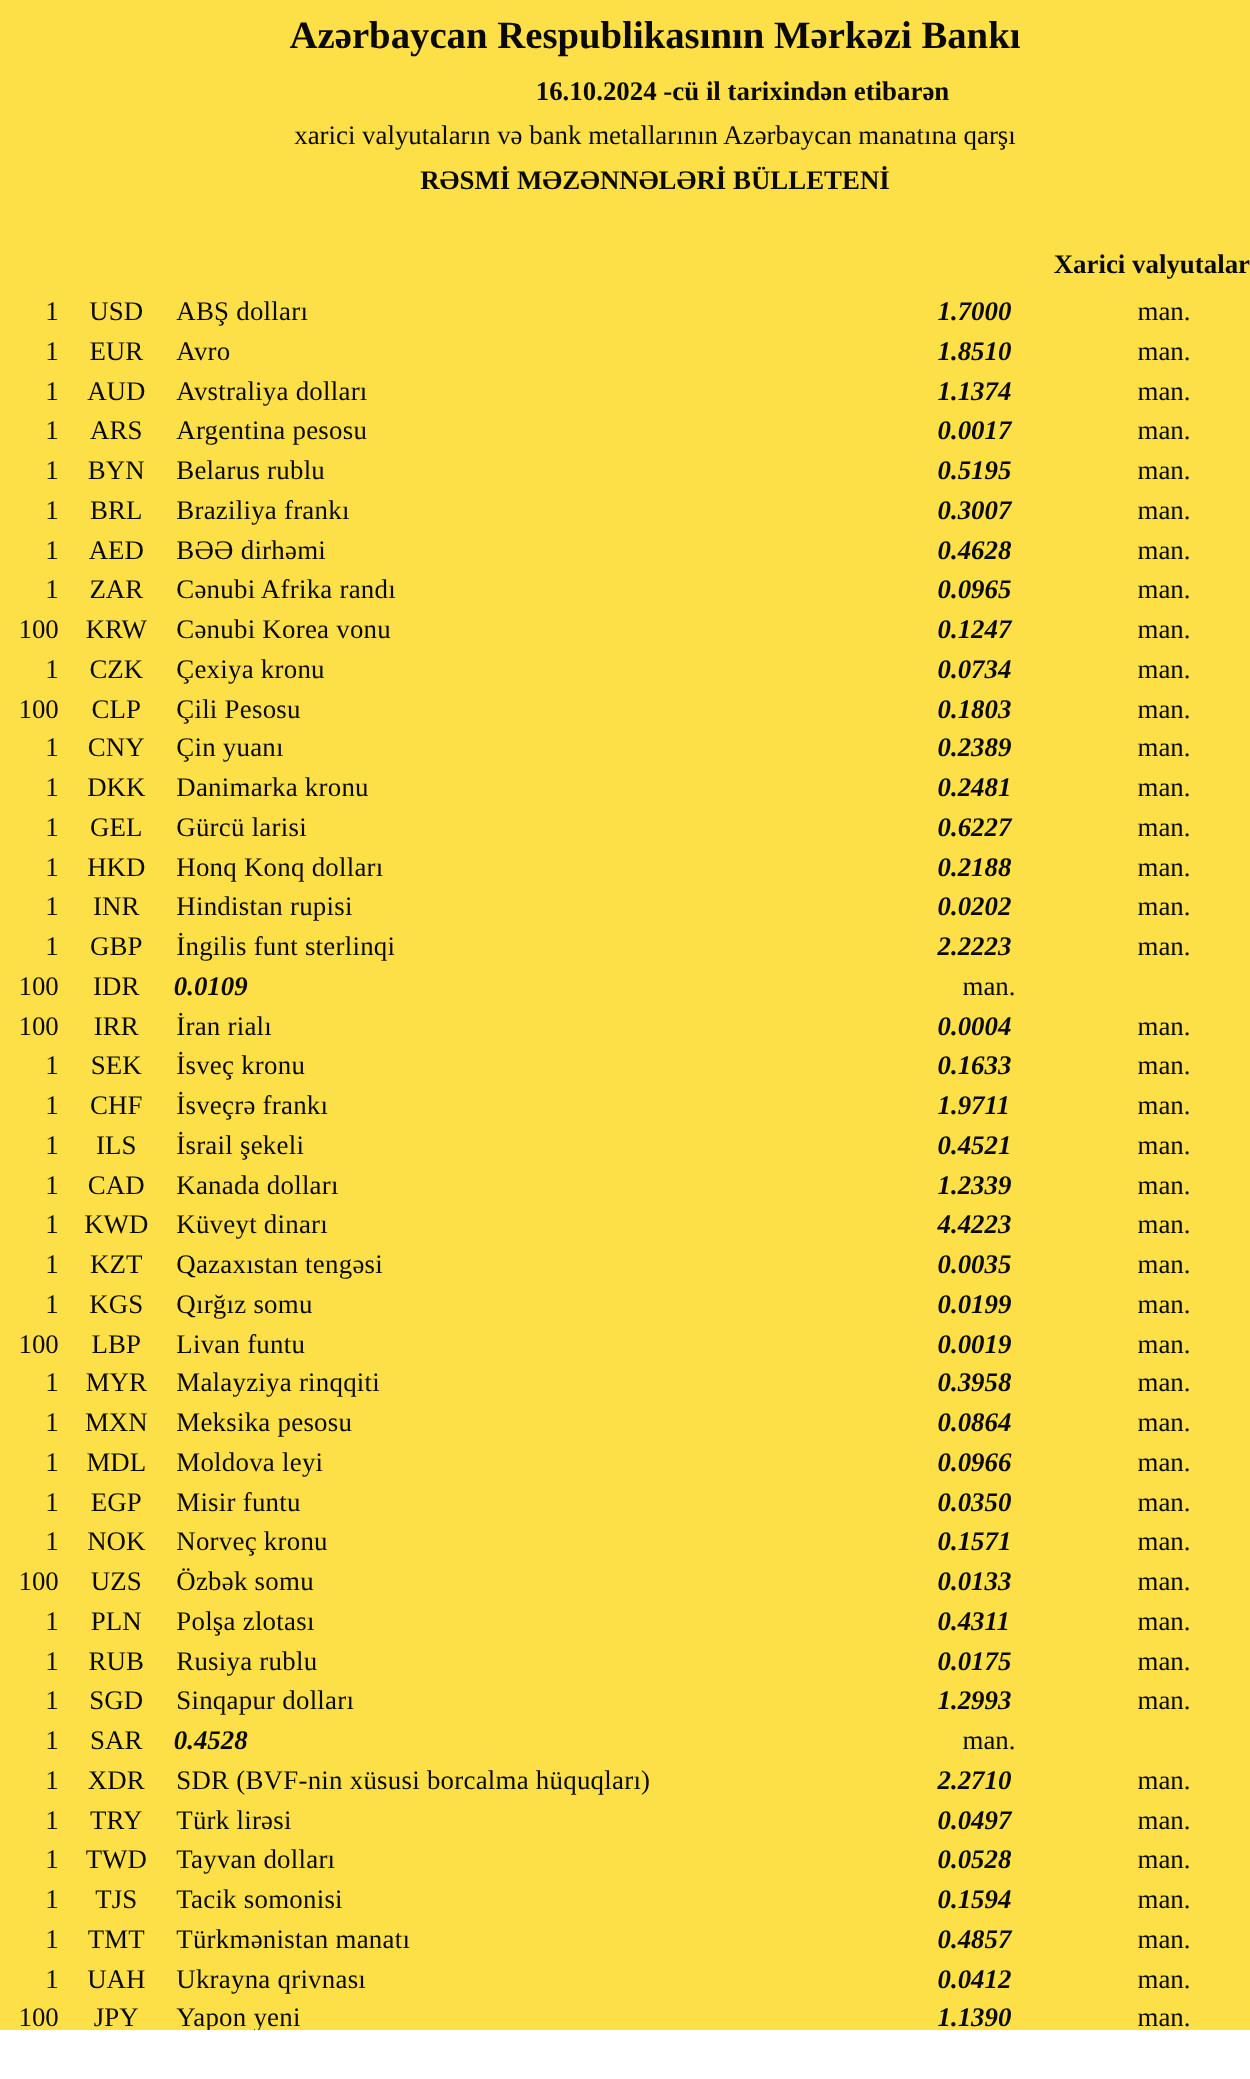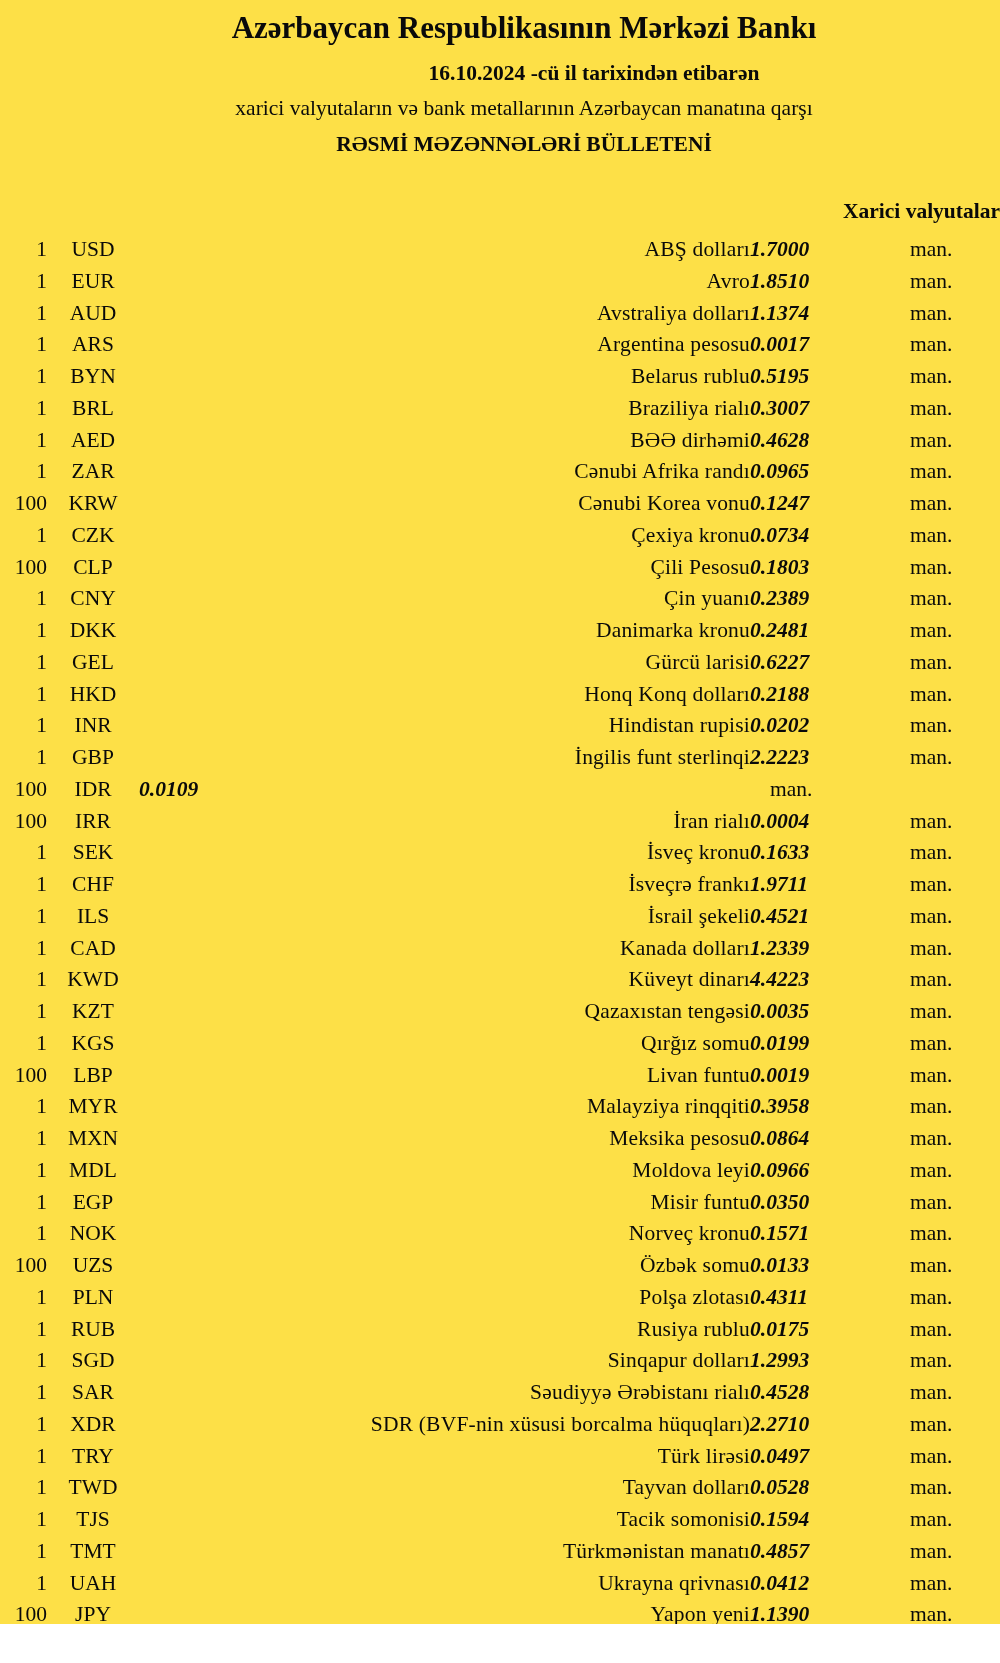--- a/index.html
+++ b/index.html
@@ -23,21 +23,21 @@
     display: grid;
     grid-template-columns: 47px 92px 611px 140px 110px;
     height: 31.75px;
     align-items: center;
     font-size: 21.5px;
     line-height: 1;
   }
   .cell { white-space: nowrap; }
   .qty  { text-align: right; }
   .code { text-align: center; }
-  .name { padding-left: 2px; letter-spacing: 0.2px; text-align: right; }
+  .name { padding-left: 2px; letter-spacing: 0.2px; }
   .rate { font-weight: bold; font-style: italic; }
   .unit { padding-left: 20px; }
 </style>
 </head>
 <body>
 
 <div class="page">
 
   <div class="header">
     <div class="doc-title">Azərbaycan Respublikasının Mərkəzi Bankı</div>
@@ -85,21 +85,21 @@
     <span class="cell qty">1</span>
     <span class="cell code">BYN</span>
     <span class="cell name">Belarus rublu</span>
     <span class="cell rate">0.5195</span>
     <span class="cell unit">man.</span>
   </div>
 
   <div class="row">
     <span class="cell qty">1</span>
     <span class="cell code">BRL</span>
-    <span class="cell name">Braziliya rialı</span>
+    <span class="cell name">Braziliya frankı</span>
     <span class="cell rate">0.3007</span>
     <span class="cell unit">man.</span>
   </div>
 
   <div class="row">
     <span class="cell qty">1</span>
     <span class="cell code">AED</span>
     <span class="cell name">BƏƏ dirhəmi</span>
     <span class="cell rate">0.4628</span>
     <span class="cell unit">man.</span>
@@ -332,21 +332,20 @@
     <span class="cell qty">1</span>
     <span class="cell code">SGD</span>
     <span class="cell name">Sinqapur dolları</span>
     <span class="cell rate">1.2993</span>
     <span class="cell unit">man.</span>
   </div>
 
   <div class="row">
     <span class="cell qty">1</span>
     <span class="cell code">SAR</span>
-    <span class="cell name">Səudiyyə Ərəbistanı rialı</span>
     <span class="cell rate">0.4528</span>
     <span class="cell unit">man.</span>
   </div>
 
   <div class="row">
     <span class="cell qty">1</span>
     <span class="cell code">XDR</span>
     <span class="cell name">SDR (BVF-nin xüsusi borcalma hüquqları)</span>
     <span class="cell rate">2.2710</span>
     <span class="cell unit">man.</span>

